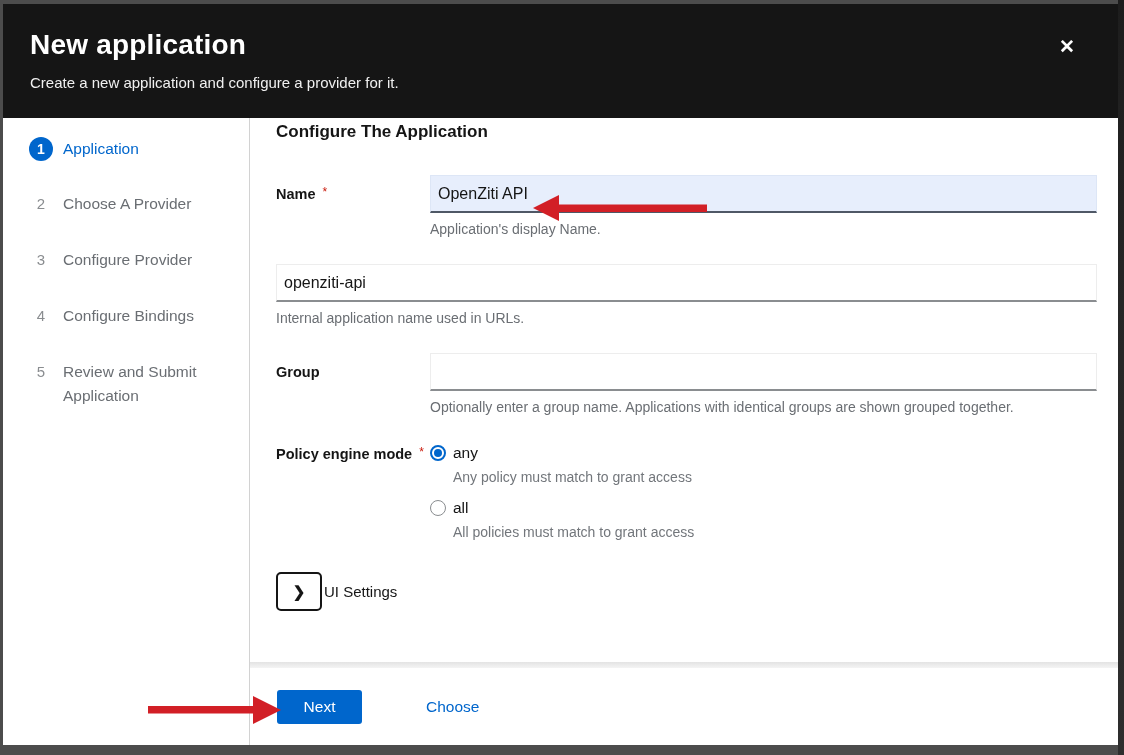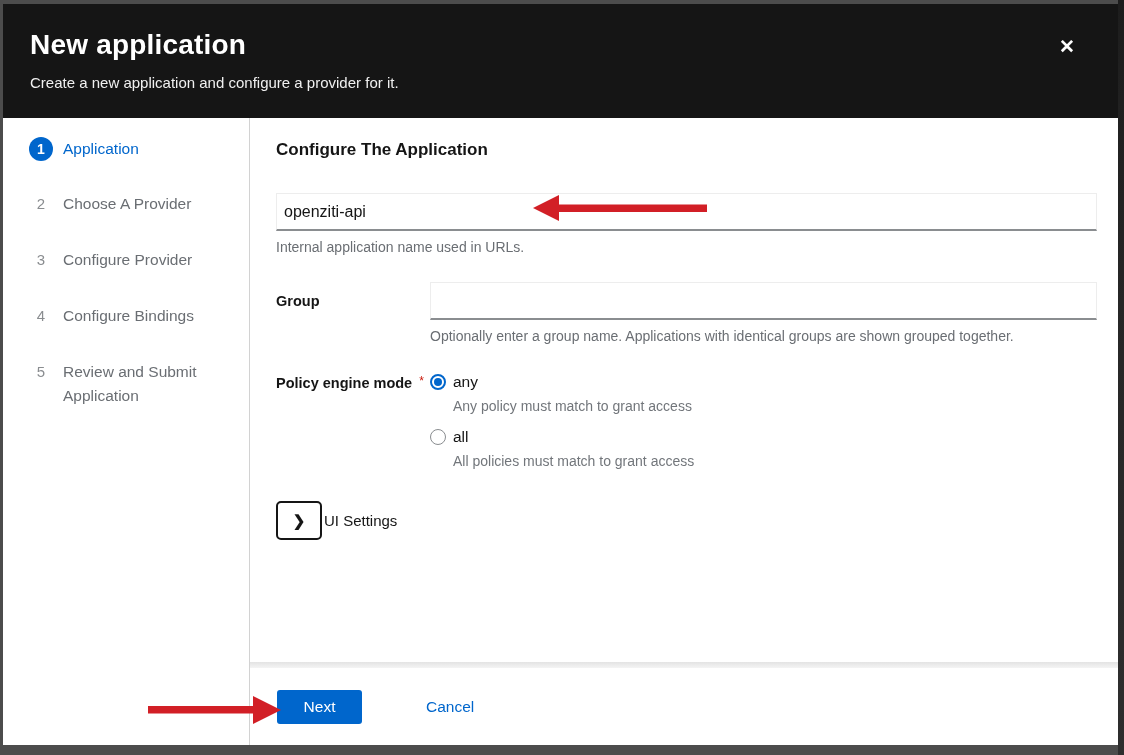--- a/index.html
+++ b/index.html
@@ -43,21 +43,21 @@
     width:24px; height:24px; flex:0 0 auto; text-align:center;
     font-size:15px; line-height:24px; color:#8a8d90;
   }
   .wizard-step.active .step-num{
     background:#0066cc; color:#fff; border-radius:50%; font-size:14px; font-weight:600;
   }
   .step-label{ font-size:15.5px; color:#6a6e73; line-height:24px; padding-top:0; }
   .wizard-step.active .step-label{ color:#0066cc; }
   
   .wizard-main{ flex:1; display:flex; flex-direction:column; min-width:0; }
-  .wizard-content{ flex:1; padding:22px 21px 0 26px; overflow:hidden; }
+  .wizard-content{ flex:1; padding:4px 21px 0 26px; overflow:hidden; }
   .content-heading{ font-size:17px; font-weight:600; color:#151515; margin-bottom:33px; }
   .form-row{ display:flex; margin-bottom:26px; }
   .form-label-col{ width:154px; flex:0 0 auto; padding-top:10px; }
   .form-label{ font-size:14.5px; font-weight:600; color:#151515; }
   .req{ color:#c9190b; font-size:12px; vertical-align:top; margin-left:7px; }
   .form-input-col{ flex:1; min-width:0; }
   .pf-input{
     display:block; width:100%; height:38px; padding:0 7px;
     font-family:"Liberation Sans", sans-serif; font-size:16px; color:#151515;
     background:#fff; border:1px solid #ededed; border-bottom:2px solid #8a8d90;
@@ -145,20 +145,29 @@
             <span class="step-num">5</span>
             <span class="step-label" style="max-width:150px">Review and Submit Application</span>
           </li>
         </ol>
       </nav>
 
       <div class="wizard-main">
         <div class="wizard-content">
           <h2 class="content-heading">Configure The Application</h2>
 
+          <div class="form-row">
+            <div class="form-label-col">
+              <span class="form-label">Name</span><span class="req">*</span>
+            </div>
+            <div class="form-input-col">
+              <input class="pf-input highlighted" type="text" value="OpenZiti API" style="">
+              <div class="field-help">Application's display Name.</div>
+            </div>
+          </div>
 
           <div class="form-row">
             <div class="form-input-col">
               <input class="pf-input" type="text" value="openziti-api" style="">
               <div class="field-help">Internal application name used in URLs.</div>
             </div>
           </div>
 
           <div class="form-row">
             <div class="form-label-col">
@@ -191,21 +200,21 @@
           <div class="expand-row">
             <button class="expand-toggle">❯</button>
             <span class="expand-label">UI Settings</span>
           </div>
         </div>
 
         <div class="footer-divider"></div>
 
         <div class="wizard-footer">
           <button class="btn-primary">Next</button>
-          <a class="link-cancel">Cancel</a>
+          <a class="link-cancel">Choose</a>
         </div>
       </div>
     </div>
   </div>
 
   <svg class="annotations" width="1124" height="755" viewBox="0 0 1124 755" xmlns="http://www.w3.org/2000/svg">
     <g>
       <rect x="554" y="204.5" width="153" height="7.5" fill="#d21f26"></rect>
       <polygon points="533,208 559,195 559,221" fill="#d21f26"></polygon>
     </g>

